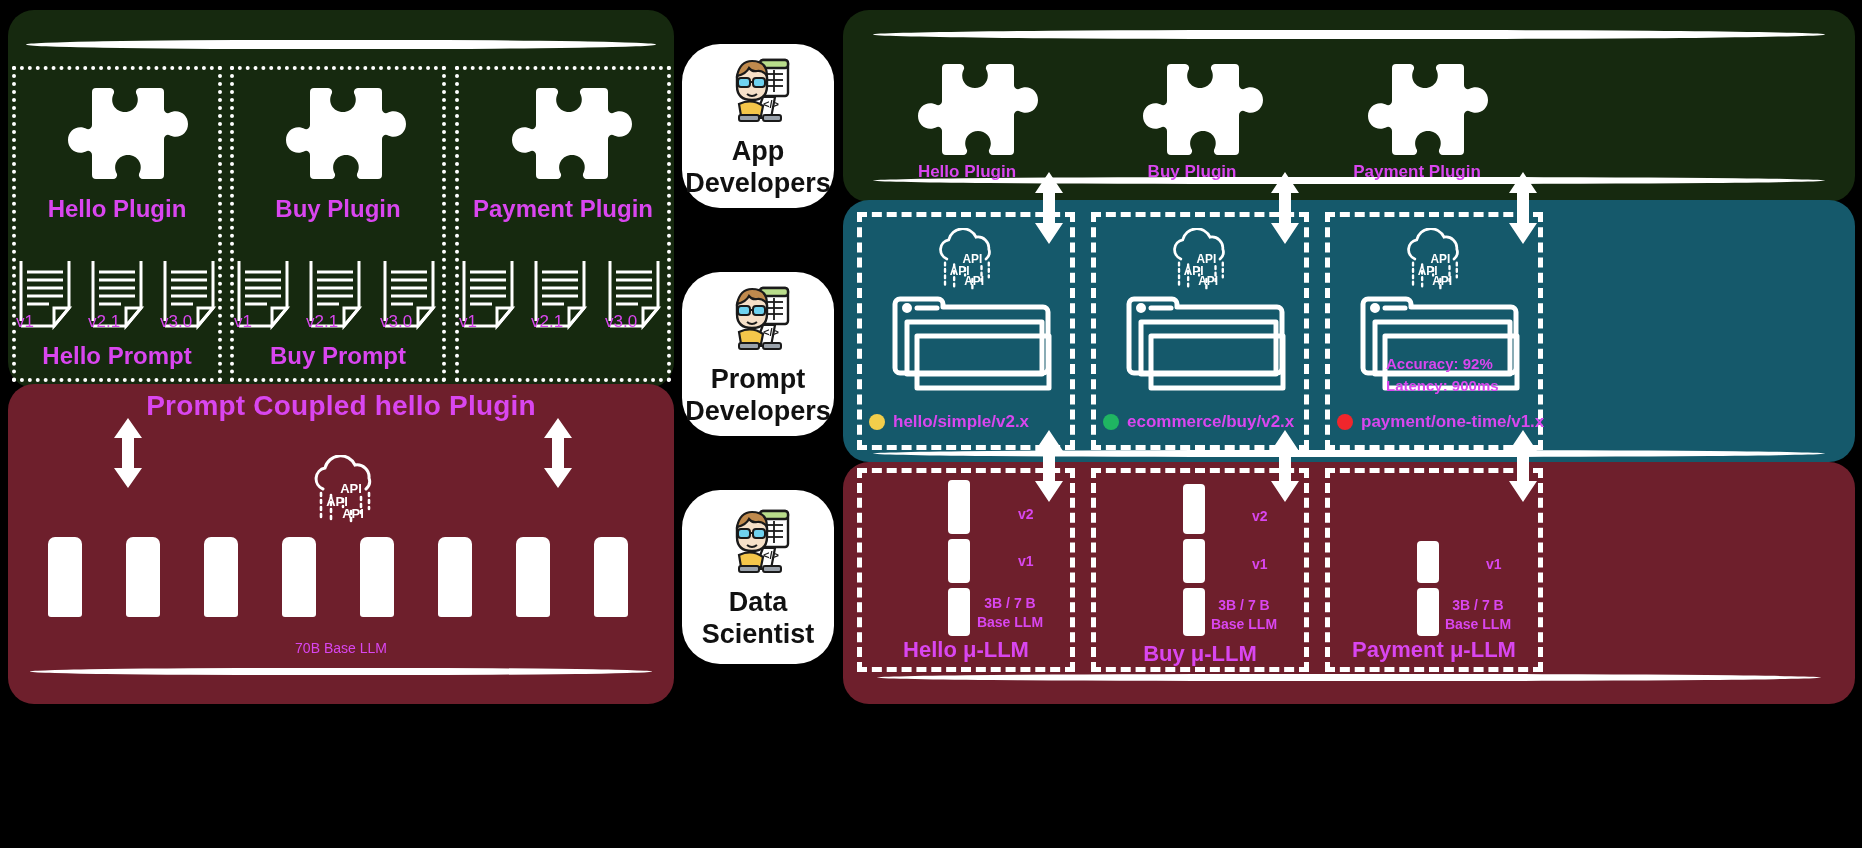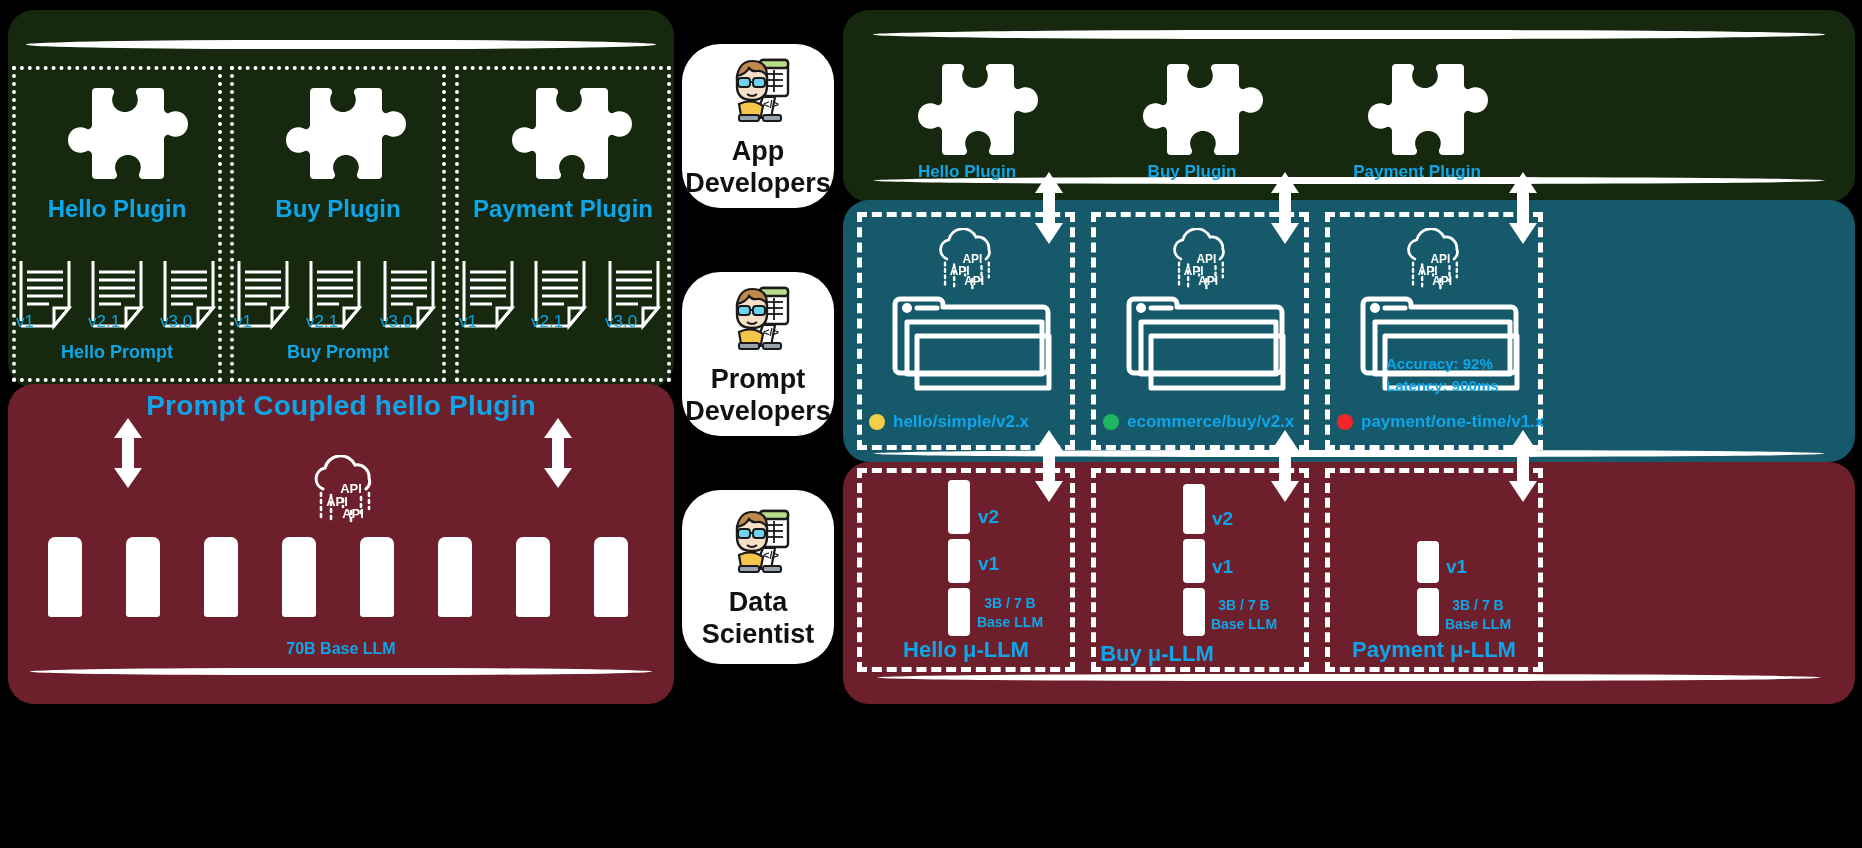--- a/index.html
+++ b/index.html
@@ -44,33 +44,33 @@
     border: 5px dashed #ffffff;
   }
 
   
   .puzzle { position: absolute; }
   .puzzle svg { display: block; width: 100%; height: 100%; }
 
   
   .lbl {
     position: absolute;
-    color: #0ea5e9;
+    color: #d946ef;
     text-align: center;
     white-space: nowrap;
     line-height: 1.15;
   }
   .lbl-plugin-l { font-size: 24px; font-weight: 600; }
-  .lbl-prompt-l { font-size: 18px; font-weight: 700; }
+  .lbl-prompt-l { font-size: 24px; font-weight: 700; }
   .lbl-plugin-r { font-size: 17px; font-weight: 600; }
   .lbl-banner   { font-size: 28px; font-weight: 700; letter-spacing: .2px; }
-  .lbl-base70   { font-size: 16px; font-weight: 700; }
+  .lbl-base70   { font-size: 14px; font-weight: 400; }
   .lbl-ullm     { font-size: 22px; font-weight: 600; }
   .lbl-sizespec { font-size: 14px; font-weight: 600; text-align: center; line-height: 1.35; }
-  .lbl-ver      { font-size: 19px; font-weight: 600; }
+  .lbl-ver      { font-size: 14px; font-weight: 600; margin-left: 40px; }
   .lbl-docver   { font-size: 17px; font-weight: 400; }
   .lbl-model    { font-size: 17px; font-weight: 700; }
   .lbl-stats    { font-size: 15px; font-weight: 700; line-height: 1.45; text-align: left; }
 
   
   .doc { position: absolute; }
   .doc svg { display: block; width: 100%; height: 100%; }
 
   
   .apicloud { position: absolute; }
@@ -587,21 +587,21 @@
 
   <div class="ubar" style="left:1183px; top:484px; width:22px; height:50px;"></div>
   <div class="lbl lbl-ver" style="left:1212px; top:508px; width:40px; text-align:left;">v2</div>
   <div class="ubar" style="left:1183px; top:539px; width:22px; height:44px;"></div>
   <div class="lbl lbl-ver" style="left:1212px; top:556px; width:40px; text-align:left;">v1</div>
   <div class="ubar" style="left:1183px; top:588px; width:22px; height:48px;"></div>
   <div class="lbl lbl-sizespec" style="left:1198px; top:596px; width:92px;">
     <div>3B / 7 B</div>
     <div>Base LLM</div>
   </div>
-  <div class="lbl lbl-ullm" style="left:1048px; top:641px; width:218px;">Buy μ-LLM</div>
+  <div class="lbl lbl-ullm" style="left:1091px; top:641px; width:218px;">Buy μ-LLM</div>
 
   <div class="ubar" style="left:1417px; top:541px; width:22px; height:42px;"></div>
   <div class="lbl lbl-ver" style="left:1446px; top:556px; width:40px; text-align:left;">v1</div>
   <div class="ubar" style="left:1417px; top:588px; width:22px; height:48px;"></div>
   <div class="lbl lbl-sizespec" style="left:1432px; top:596px; width:92px;">
     <div>3B / 7 B</div>
     <div>Base LLM</div>
   </div>
   <div class="lbl lbl-ullm" style="left:1325px; top:637px; width:218px;">Payment μ-LLM</div>
 

